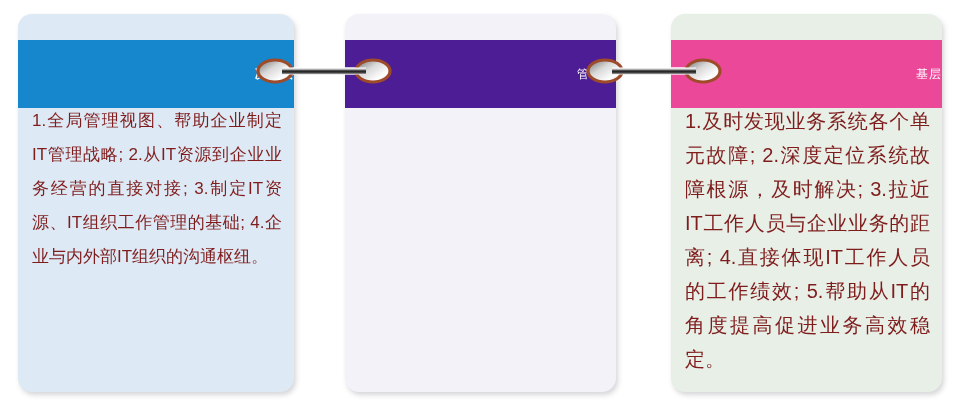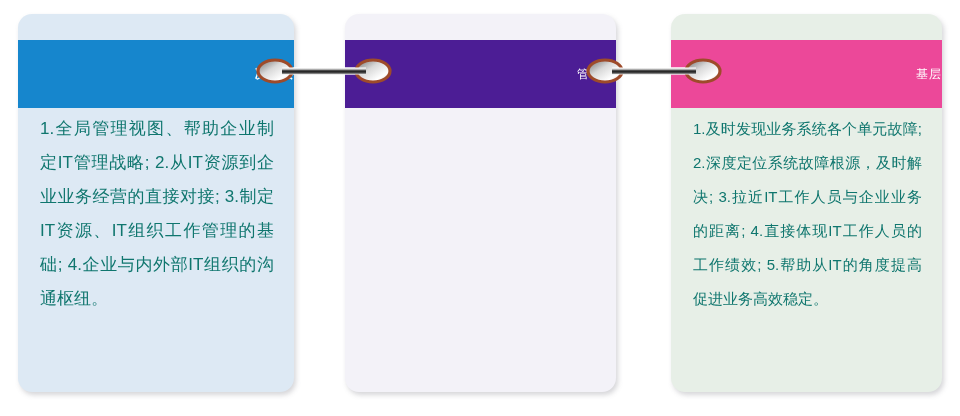--- a/index.html
+++ b/index.html
@@ -50,24 +50,24 @@
     position: absolute;
     left: 0;
     right: 0;
     top: 76px;
     bottom: 0;
     padding: 14px 12px 0 14px;
     box-sizing: border-box;
   }
 
   .card-body p {
-    margin: 8px;
+    margin: 0;
     font-size: 17px;
     line-height: 34px;
-    color: #0f766e;
+    color: #7f1d1d;
     text-align: justify;
     text-justify: inter-ideograph;
   }
 
   
   #card-decision {
     left: 18px;
     width: 276px;
     background: #dde9f4;
   }
@@ -91,21 +91,21 @@
   #card-base {
     left: 671px;
     width: 271px;
     background: #e7efe7;
   }
   #card-base .card-header {
     background: #ec4899;
     font-weight: normal;
   }
   #card-base .card-body p {
-    font-size: 15px;
+    font-size: 20px;
   }
 
   
   .connector {
     position: absolute;
     top: 57px;
     height: 28px;
     z-index: 5;
   }
   #connector-1 { left: 252px; width: 144px; }

